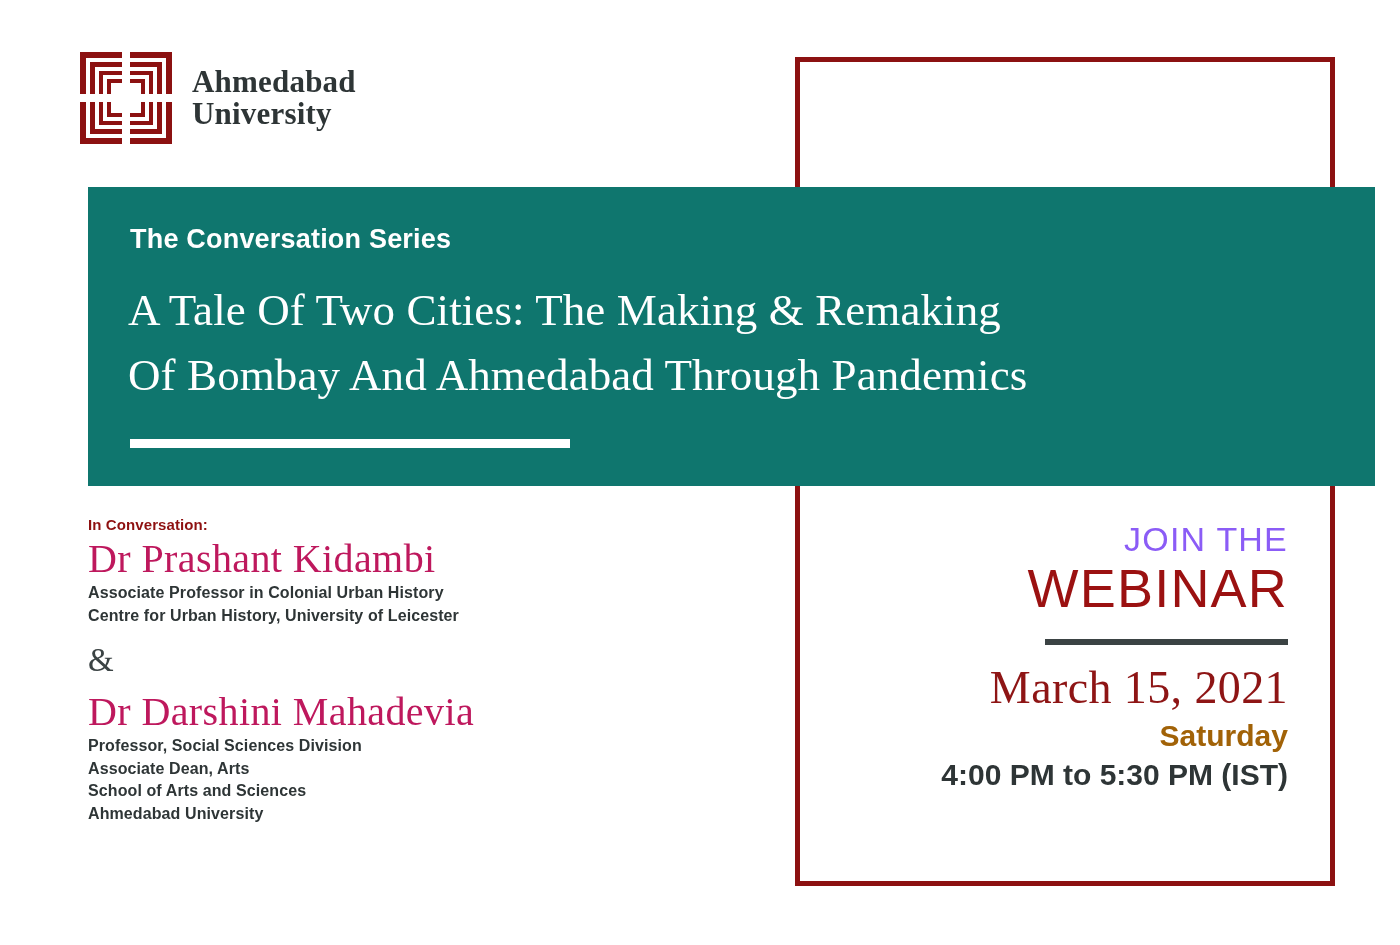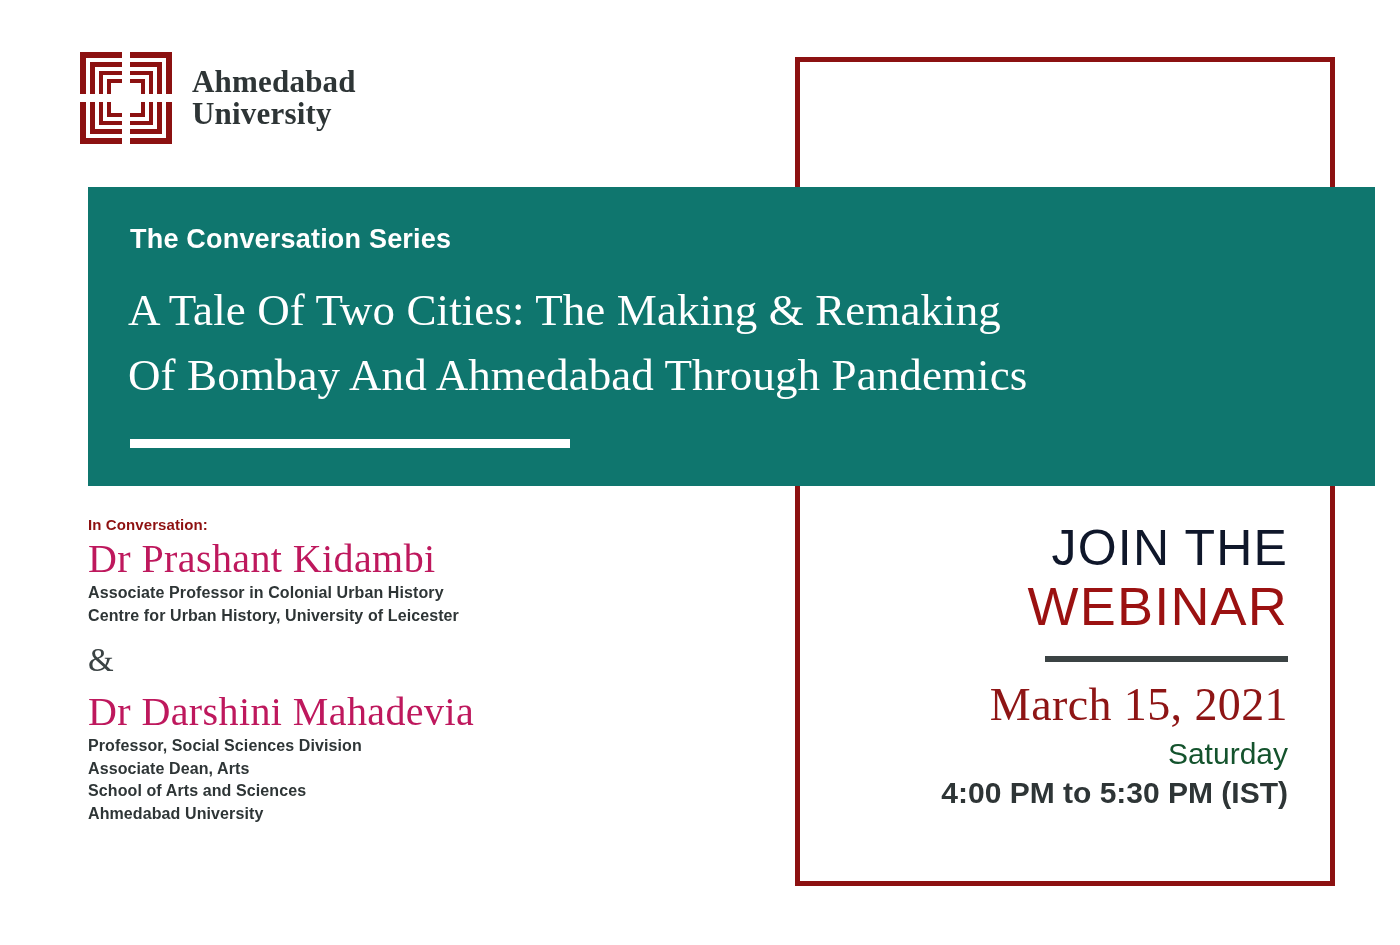--- a/index.html
+++ b/index.html
@@ -152,23 +152,23 @@
   #info-panel {
     position: absolute;
     left: 820px;
     top: 520px;
     width: 490px;
     text-align: right;
     padding-right: 22px;
     box-sizing: border-box;
   }
   #join-the {
-    font-size: 50px;
-    font-weight: normal;
-    color: #0f172a;
+    font-size: 34px;
+    font-weight: normal;
+    color: #8b5cf6;
     letter-spacing: 1.2px;
     line-height: 1.12;
   }
   #webinar {
     font-size: 54px;
     font-weight: normal;
     color: #9b1111;
     letter-spacing: 1.2px;
     line-height: 1.12;
   }
@@ -180,22 +180,22 @@
   }
   #event-date {
     font-family: "Liberation Serif", serif;
     font-size: 46px;
     color: #8e1515;
     line-height: 1.16;
     letter-spacing: 0.4px;
   }
   #event-day {
     font-size: 30px;
-    font-weight: normal;
-    color: #14532d;
+    font-weight: bold;
+    color: #a16207;
     line-height: 1.3;
     margin-top: 2px;
   }
   #event-time {
     font-size: 30px;
     font-weight: bold;
     color: #2e3536;
     line-height: 1.3;
   }
 </style>

